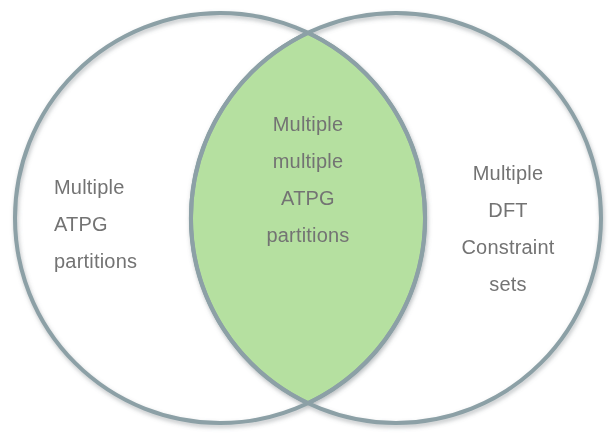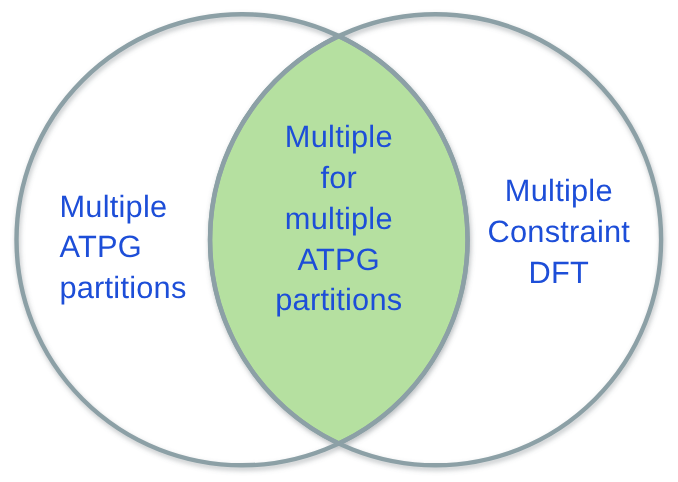--- a/index.html
+++ b/index.html
@@ -7,22 +7,22 @@
     position: relative;
     width: 616px;
     height: 438px;
     background: #ffffff;
     overflow: hidden;
     font-family: "Liberation Sans", sans-serif;
   }
   .stage svg { position: absolute; left: 0; top: 0; }
   .label {
     position: absolute;
-    color: #1d4ed8;
-    font-size: 28px;
+    color: #737373;
+    font-size: 20px;
     line-height: 37px;
     letter-spacing: 0.2px;
     white-space: nowrap;
   }
   .label .line { display: block; }
   .label-left   { left: 54px;  top: 169px; text-align: left; }
   .label-center { left: 198px; top: 106px; width: 220px; text-align: center; }
   .label-right  { left: 427px; top: 155px; width: 162px; text-align: center; }
 </style>
 </head>
@@ -44,25 +44,25 @@
   </svg>
 
   <div class="label label-left">
     <span class="line">Multiple</span>
     <span class="line">ATPG</span>
     <span class="line">partitions</span>
   </div>
 
   <div class="label label-center">
     <span class="line">Multiple</span>
-    <span class="line">for</span>
     <span class="line">multiple</span>
     <span class="line">ATPG</span>
     <span class="line">partitions</span>
   </div>
 
   <div class="label label-right">
     <span class="line">Multiple</span>
+    <span class="line">DFT</span>
     <span class="line">Constraint</span>
-    <span class="line">DFT</span>
+    <span class="line">sets</span>
   </div>
 
 </div>
 
 </body></html>

